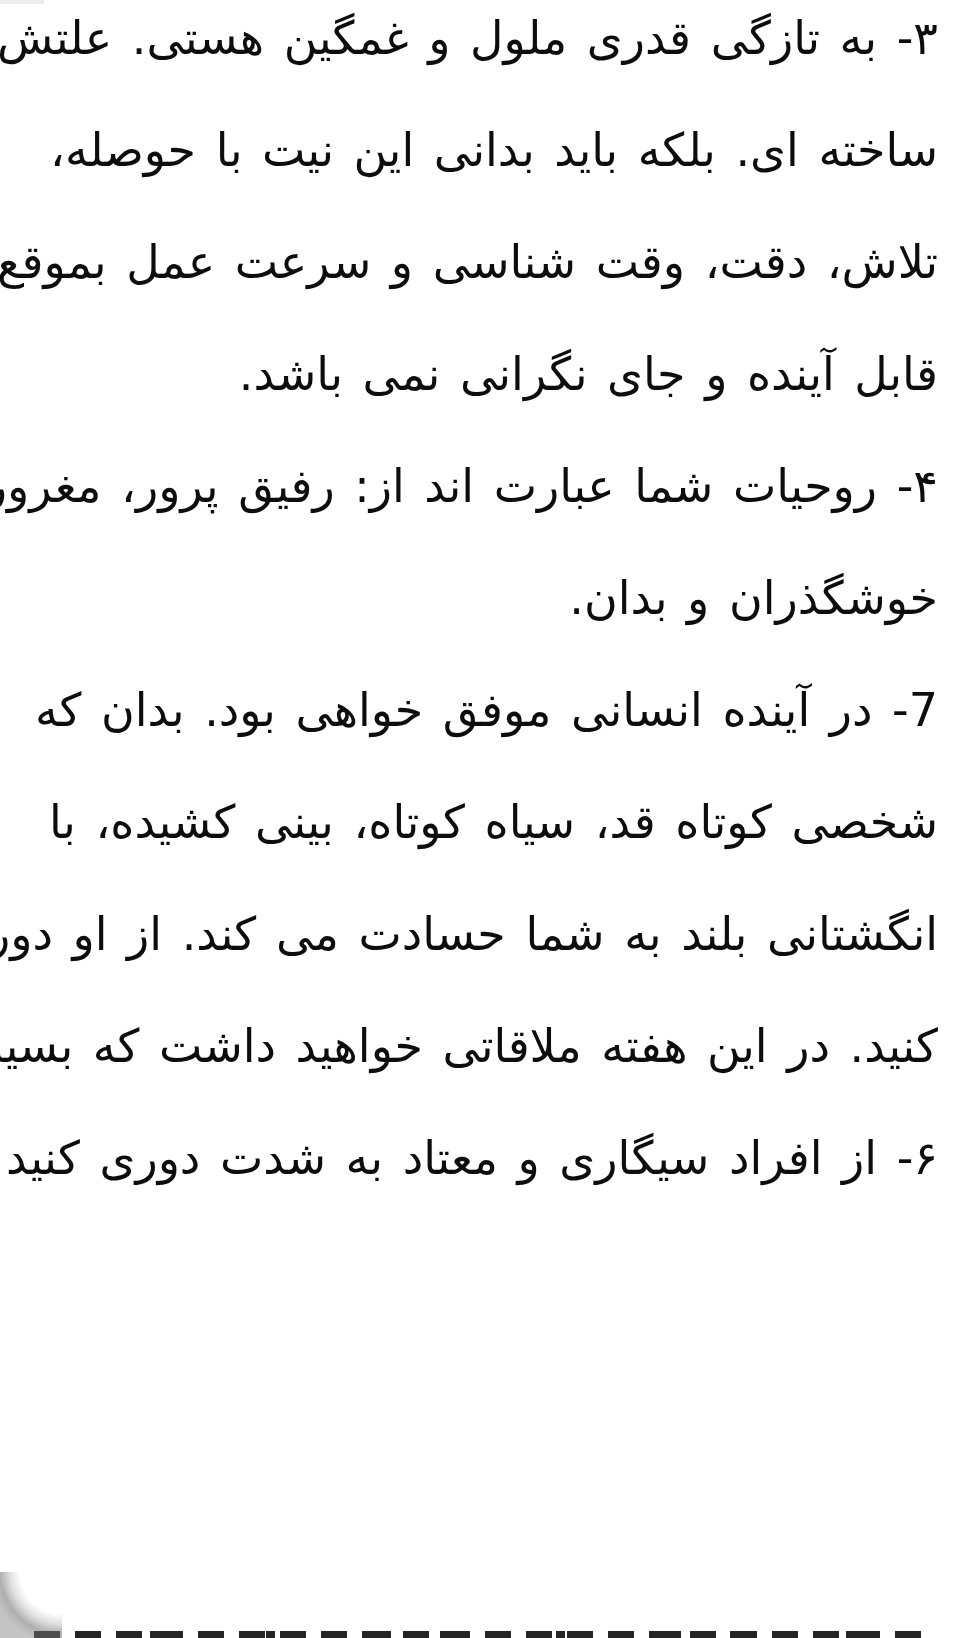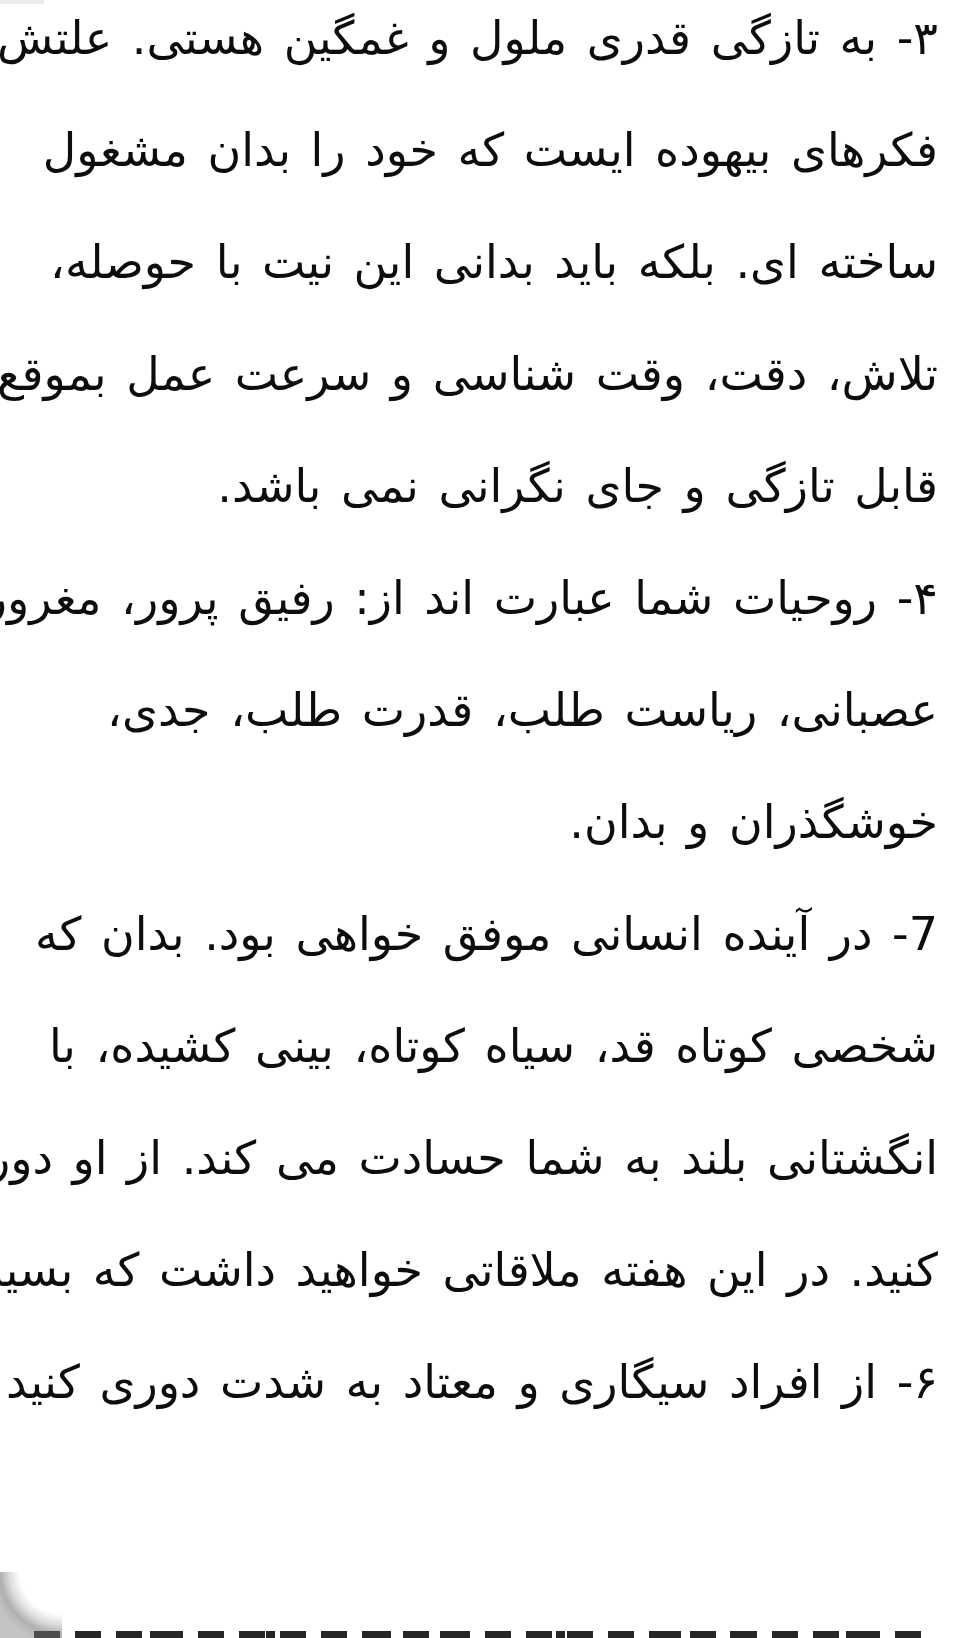--- a/index.html
+++ b/index.html
@@ -67,26 +67,24 @@
       rgba(125,125,125,0.45) 72px);
   }
 </style>
 </head>
 <body>
 
 <div class="top-strip"></div>
 
 <div class="page">
   <div class="line">۳- به تازگی قدری ملول و غمگین هستی. علتش</div>
-  <div class="line">فکرهای بیهوده ایست که خود را بدان مشغول</div>
   <div class="line">ساخته ای. بلکه باید بدانی این نیت با حوصله،</div>
   <div class="line">تلاش، دقت، وقت شناسی و سرعت عمل بموقع،</div>
-  <div class="line">قابل تازگی و جای نگرانی نمی باشد.</div>
+  <div class="line">قابل آینده و جای نگرانی نمی باشد.</div>
   <div class="line">۴- روحیات شما عبارت اند از: رفیق پرور، مغرور،</div>
-  <div class="line">عصبانی، ریاست طلب، قدرت طلب، جدی،</div>
   <div class="line">خوشگذران و بدان.</div>
   <div class="line">7- در آینده انسانی موفق خواهی بود. بدان که</div>
   <div class="line">شخصی کوتاه قد، سیاه کوتاه، بینی کشیده، با</div>
   <div class="line">انگشتانی بلند به شما حسادت می کند. از او دوری</div>
   <div class="line">کنید. در این هفته ملاقاتی خواهید داشت که بسیار</div>
   <div class="line">۶- از افراد سیگاری و معتاد به شدت دوری کنید که</div>
 </div>
 
 <div class="cut-line"></div>
 <div class="corner-shadow"></div>

